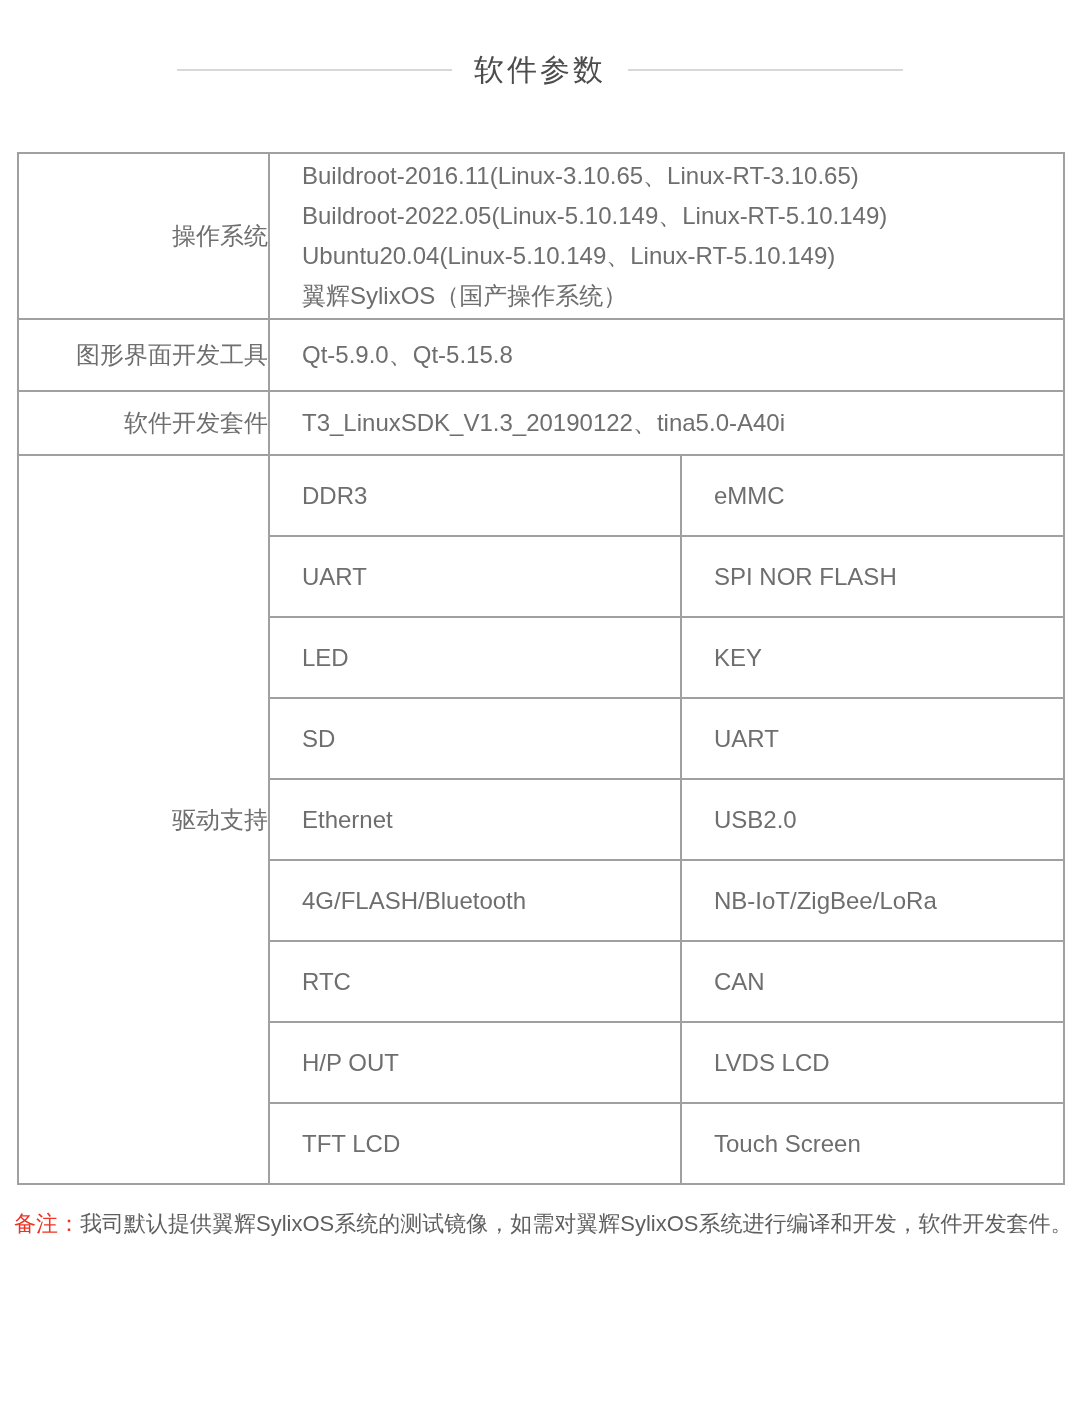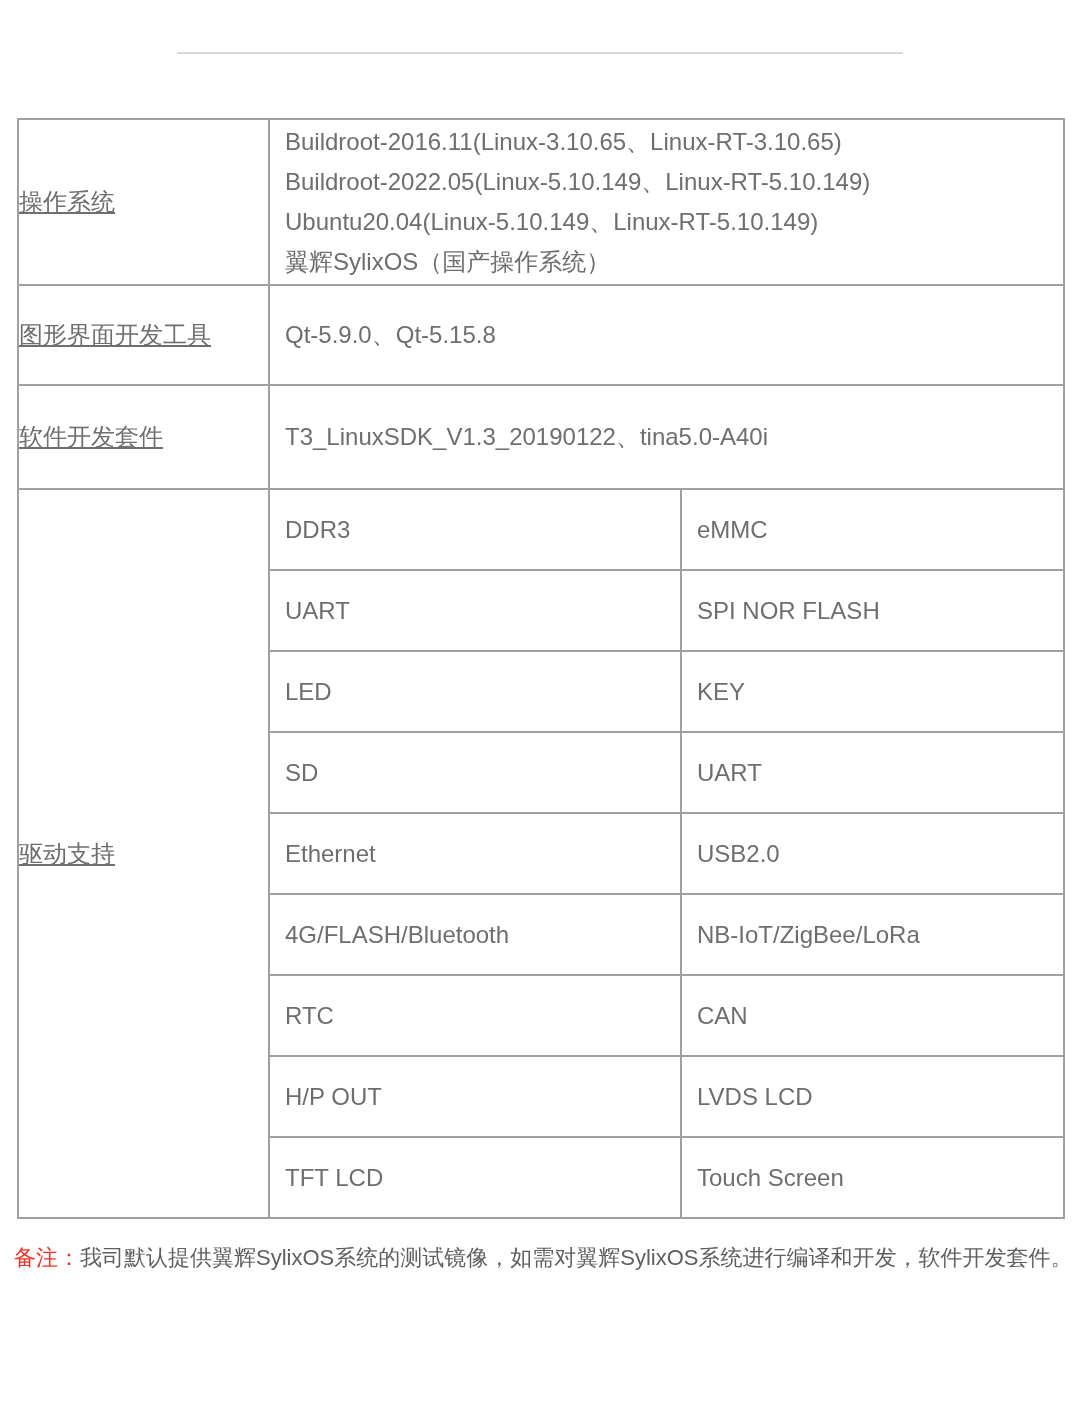--- a/index.html
+++ b/index.html
@@ -49,49 +49,49 @@
     table-layout:fixed;
   }
   table.spec{border:2px solid var(--outer_border);}
   table.spec td{
     border:2px solid var(--border_gray);
     font-size:24px;
     color:var(--text_gray);
     vertical-align:middle;
   }
   td.label-cell{
-    text-align:left;
+    text-align:right;
     color:var(--label_gray);
-    text-decoration:underline;
   }
   td.value-cell{
     text-align:left;
-    padding-left:15px;
+    padding-left:32px;
     padding-right:10px;
   }
   td.value-cell.sub-right{}
   .os-line{line-height:40px;white-space:nowrap;}
   tr.row-os{height:166px;}
-  tr.row-qt{height:100px;}
-  tr.row-sdk{height:104px;border-radius:16px;}
+  tr.row-qt{height:72px;}
+  tr.row-sdk{height:64px;border-radius:16px;}
   tr.row-drv{height:81px;}
   .note{
     margin:24px 14px 0 14px;
     font-size:22px;
     line-height:30px;
     color:var(--note_gray);
     white-space:nowrap;
   }
   .note .prefix{color:var(--note_red);}
 </style>
 </head>
 <body>
 
 <div class="header">
   <div class="rule"></div>
+  <div class="title">软件参数</div>
   <div class="rule"></div>
 </div>
 
 <table class="spec">
   <colgroup>
     <col style="width:251px">
     <col style="width:412px">
     <col style="width:383px">
   </colgroup>
   <tbody>

